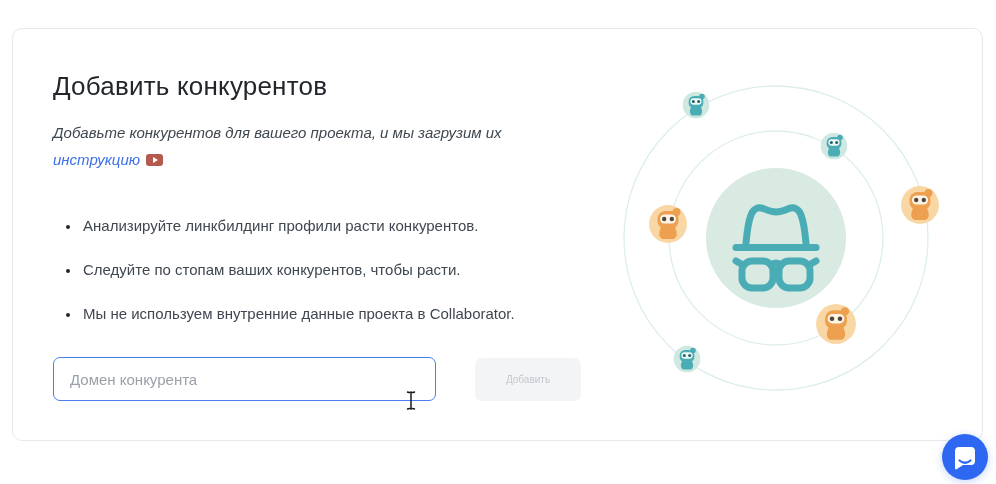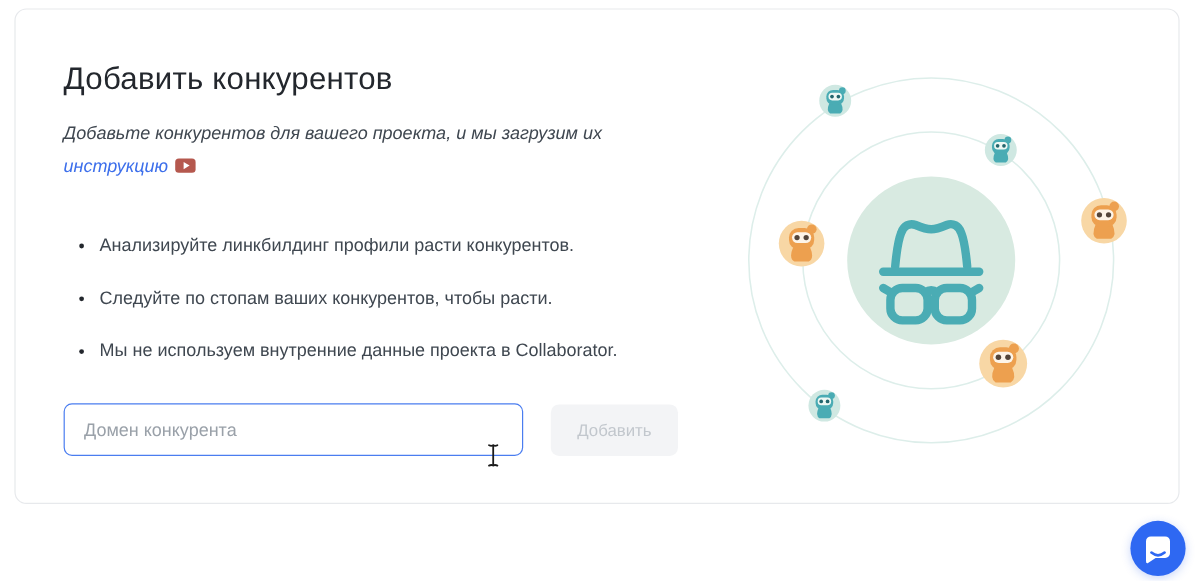--- a/index.html
+++ b/index.html
@@ -5,21 +5,21 @@
   * { margin: 0; padding: 0; box-sizing: border-box; }
   html, body {
     width: 996px; height: 484px;
     background: #ffffff;
     font-family: "Liberation Sans", sans-serif;
     overflow: hidden;
     position: relative;
   }
   .card {
     position: absolute;
-    left: 12px; top: 7px;
+    left: 12px; top: 28px;
     width: 971px; height: 413px;
     background: #ffffff;
     border: 1px solid #e7e9ec;
     border-radius: 10px;
   }
   .card-title {
     position: absolute;
     left: 40px; top: 42px;
     font-size: 26px;
     font-weight: 500;
@@ -68,40 +68,41 @@
     margin-bottom: 23px;
     padding-left: 2px;
     line-height: 21px;
   }
   .bullets li::marker { color: #23272d; font-size: 13px; }
   .form-row {
     position: absolute;
     left: 40px; top: 328px;
     display: flex;
     align-items: center;
+    gap: 16px;
   }
   .domain-input {
     width: 383px; height: 44px;
     border: 1.5px solid #4a7df0;
     border-radius: 7px;
     padding: 0 16px;
     font-size: 15px;
     color: #2d333a;
     font-family: "Liberation Sans", sans-serif;
     outline: none;
     background: #ffffff;
   }
   .domain-input::placeholder { color: #9aa1a9; }
   .add-button {
     margin-left: 23px;
     width: 106px; height: 43px;
     background: #f3f4f6;
     border: none;
     border-radius: 7px;
-    font-size: 14px;
+    font-size: 10px;
     color: #c2c7cd;
     font-family: "Liberation Sans", sans-serif;
     cursor: default;
   }
   .illustration {
     position: absolute;
     left: 573px; top: 19px;
   }
   .cursor-ibeam {
     position: absolute;

